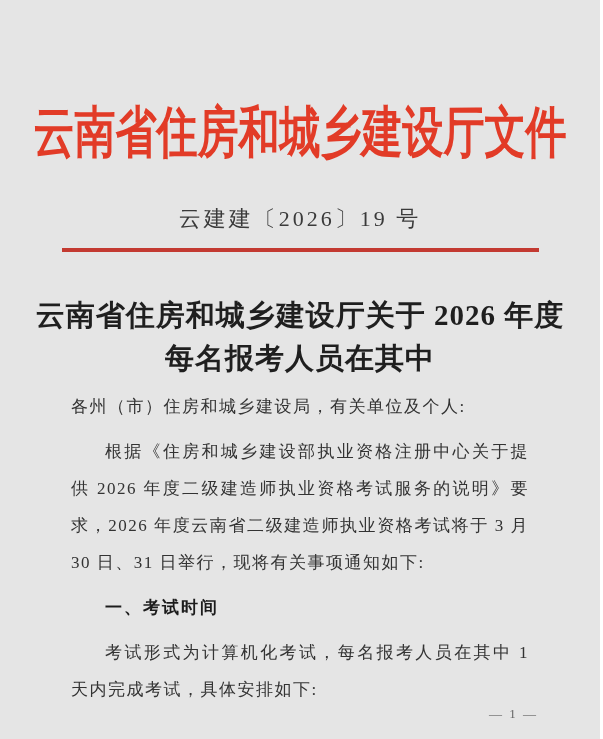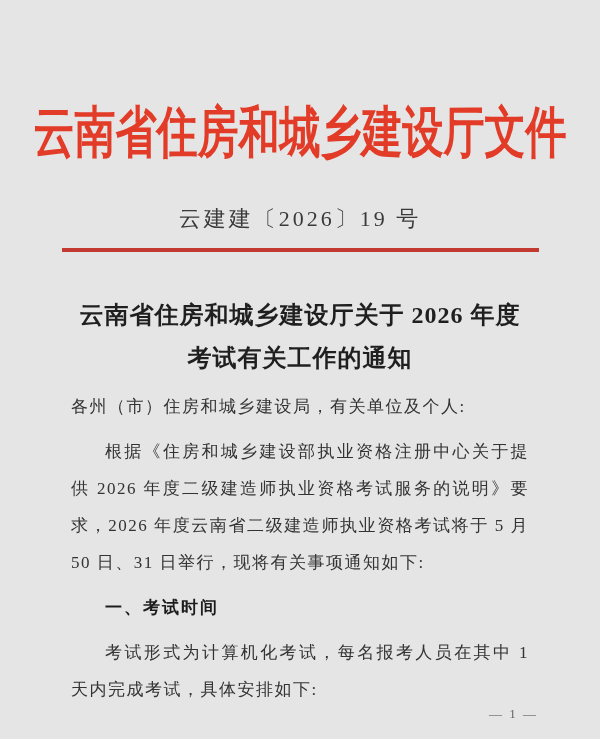--- a/index.html
+++ b/index.html
@@ -48,21 +48,21 @@
     margin: 14px auto 0 auto;
     width: 477px;
     height: 4px;
     background: #c33a31;
     border: none;
   }
   
   .doc-title {
     margin-top: 42px;
     text-align: center;
-    font-size: 24px;
+    font-size: 29px;
     font-weight: bold;
     line-height: 43px;
     color: #1f1f1f;
     letter-spacing: 1px;
   }
   
   .body-text {
     margin-top: 5px;
     font-size: 17px;
     line-height: 37px;
@@ -104,25 +104,25 @@
   <div class="agency-header-wrap">
     <span class="agency-header">云南省住房和城乡建设厅文件</span>
   </div>
 
   <div class="doc-number">云建建〔2026〕19 号</div>
 
   <div class="red-rule"></div>
 
   <div class="doc-title">
     <div>云南省住房和城乡建设厅关于 2026 年度</div>
-    <div>考试有关工作的通知</div>
+    <div>每名报考人员在其中</div>
   </div>
 
   <div class="content body-text">
     <p>各州（市）住房和城乡建设局，有关单位及个人:</p>
-    <p class="indent">根据《住房和城乡建设部执业资格注册中心关于提供 2026 年度二级建造师执业资格考试服务的说明》要求，2026 年度云南省二级建造师执业资格考试将于 5 月 50 日、31 日举行，现将有关事项通知如下:</p>
+    <p class="indent">根据《住房和城乡建设部执业资格注册中心关于提供 2026 年度二级建造师执业资格考试服务的说明》要求，2026 年度云南省二级建造师执业资格考试将于 3 月 30 日、31 日举行，现将有关事项通知如下:</p>
     <p class="indent section-heading">一、考试时间</p>
     <p class="indent">考试形式为计算机化考试，每名报考人员在其中 1 天内完成考试，具体安排如下:</p>
   </div>
 
   <div class="page-number">— 1 —</div>
 
 </div>
 
 </body></html>

